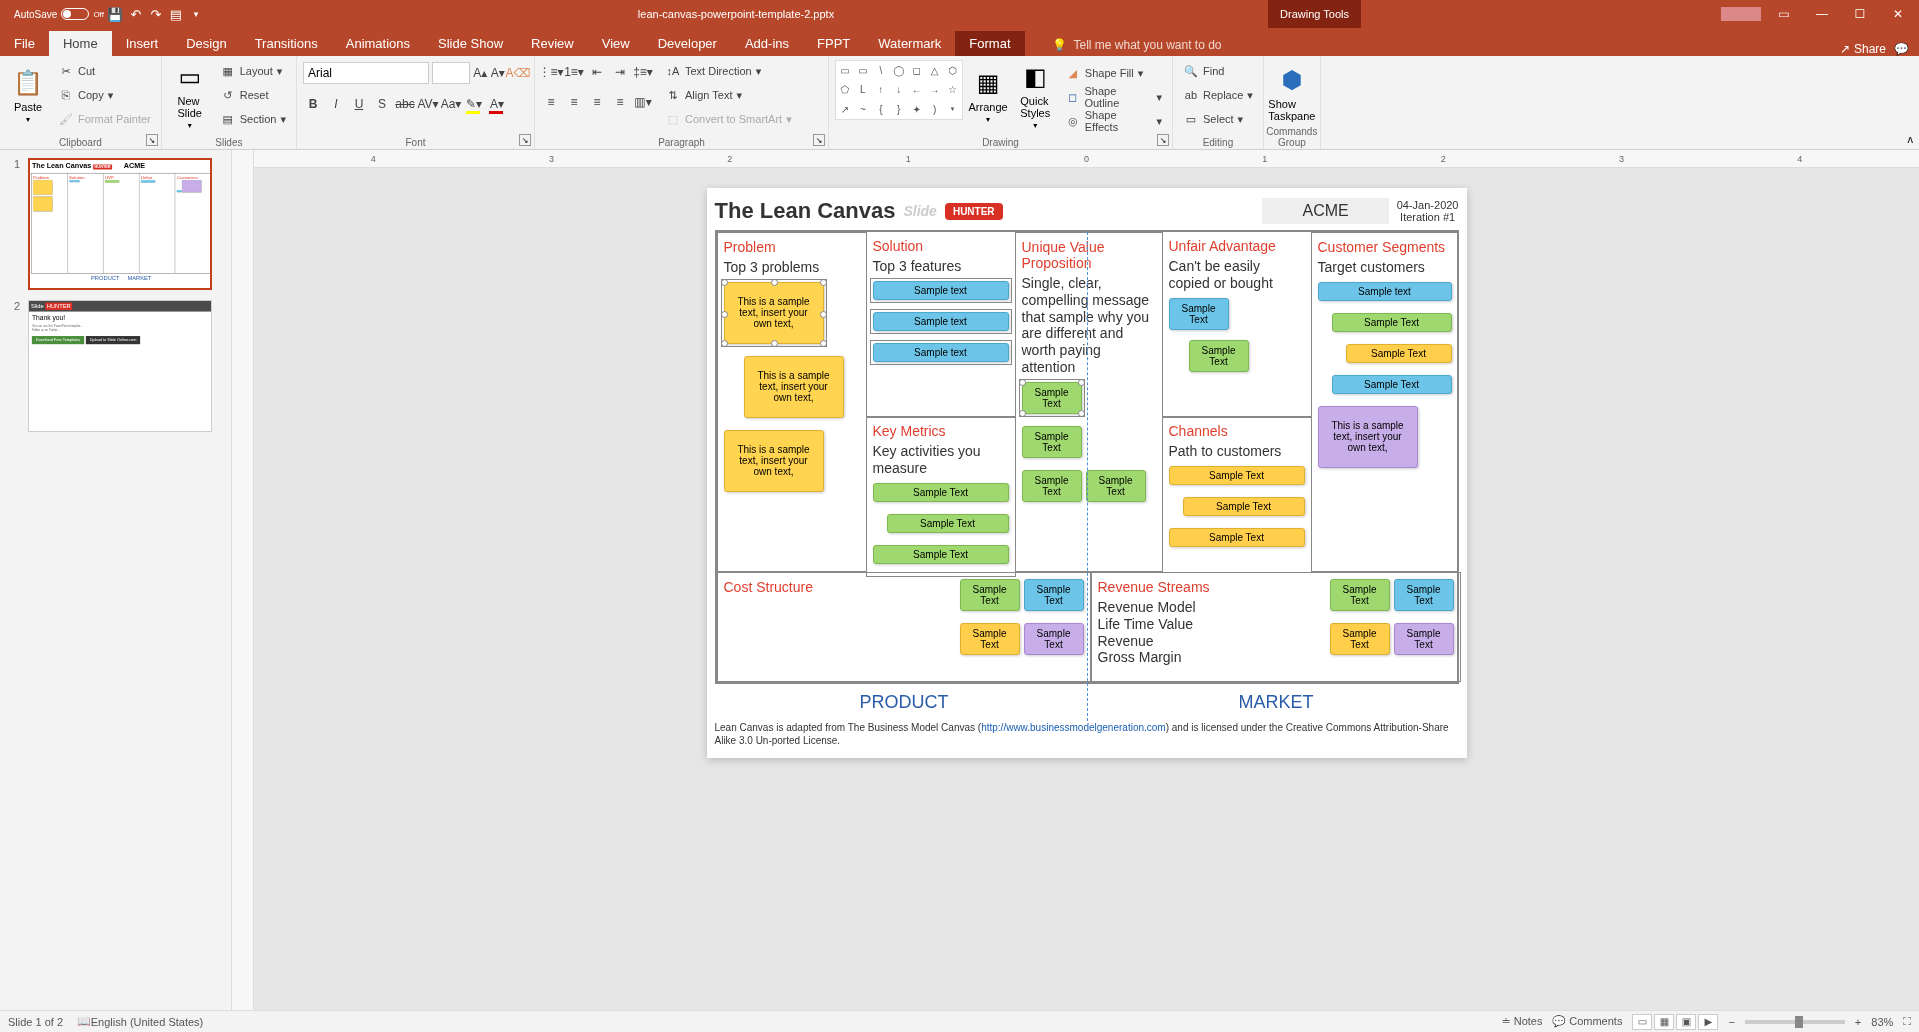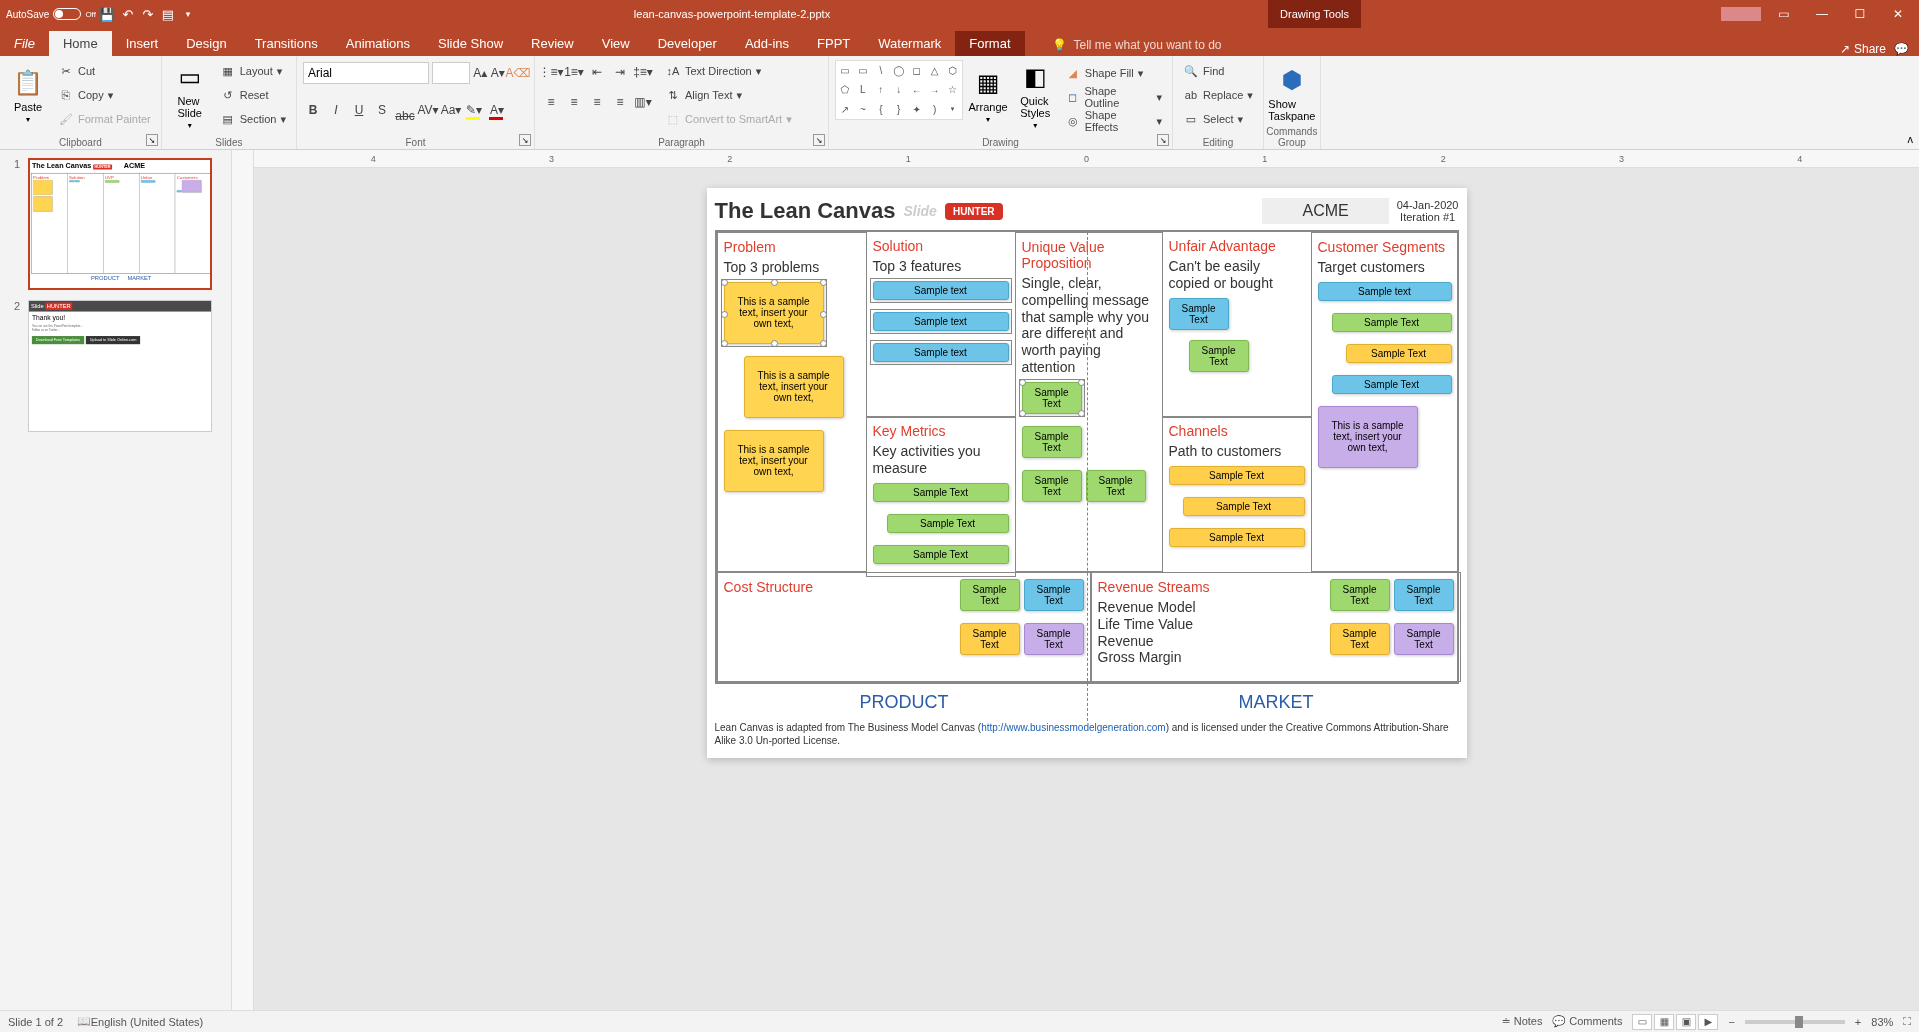--- a/index.html
+++ b/index.html
@@ -1,34 +1,34 @@
 <!DOCTYPE html>
 <html><head>
 <meta charset="utf-8">
 <style>
 * { box-sizing: border-box; margin: 0; padding: 0; font-family: "Segoe UI", Arial, sans-serif; }
 body { background: #e6e6e6; overflow: hidden; width: 1919px; height: 1032px; font-size: 12px; }
 
 
 .titlebar { background: #b7472a; height: 28px; display: flex; align-items: center; color: #fff; font-size: 11px; }
-.titlebar .left { display: flex; align-items: center; gap: 4px; padding-left: 6px; justify-content: space-between; }
+.titlebar .left { display: flex; align-items: center; gap: 4px; padding-left: 14px; justify-content: space-between; }
 .titlebar .center { flex: 1; text-align: center; }
 .titlebar .right { display: flex; align-items: center; gap: 8px; padding-right: 6px; }
 .autosave { display: flex; align-items: center; gap: 4px; font-size: 10px; }
 .autosave-toggle { width: 28px; height: 12px; border: 1px solid #fff; border-radius: 7px; position: relative; }
 .autosave-toggle::after { content: ''; width: 8px; height: 8px; background: #fff; border-radius: 50%; position: absolute; left: 1px; top: 1px; }
 .qat-icon { width: 16px; height: 16px; display: flex; align-items: center; justify-content: center; font-size: 13px; cursor: pointer; }
 .contextual-tab { background: #832412; padding: 0 12px; height: 28px; display: flex; align-items: center; font-size: 11px; }
 .win-btn { width: 30px; height: 28px; display: flex; align-items: center; justify-content: center; cursor: pointer; font-size: 12px; }
 
 
 .ribbon-tabs { background: #b7472a; height: 28px; display: flex; align-items: flex-end; color: #fff; font-size: 13px; }
 .ribbon-tab { padding: 5px 14px; cursor: pointer; }
 .ribbon-tab.active { background: #f3f3f3; color: #444; }
-.ribbon-tab.file { background: transparent; font-style: italic; }
+.ribbon-tab.file { background: transparent; }
 .ribbon-tab.contextual { background: #832412; }
 .tell-me { flex: 0 0 auto; margin-left: 20px; display: flex; align-items: center; gap: 6px; color: #f0d8d0; font-size: 12px; padding: 4px 8px; }
 .ribbon-right { margin-left: auto; display: flex; align-items: center; gap: 8px; padding-right: 10px; color: #fff; font-size: 12px; }
 .share-btn { display: flex; align-items: center; gap: 4px; cursor: pointer; }
 
 
 .ribbon { background: #f3f3f3; height: 94px; border-bottom: 1px solid #d0d0d0; display: flex; }
 .ribbon-group { border-right: 1px solid #e0e0e0; padding: 2px 6px; display: flex; flex-direction: column; position: relative; }
 .ribbon-group-label { font-size: 10px; color: #666; text-align: center; padding: 1px 0; position: absolute; bottom: 0; left: 0; right: 0; }
 .ribbon-group-content { flex: 1; display: flex; align-items: flex-start; gap: 4px; padding-top: 2px; }
@@ -38,21 +38,21 @@
 .small-btn { display: flex; align-items: center; gap: 4px; padding: 1px 4px; cursor: pointer; font-size: 11px; color: #444; height: 22px; }
 .small-btn .icon { width: 16px; display: inline-block; text-align: center; }
 .font-row { display: flex; align-items: center; gap: 3px; margin-bottom: 4px; }
 .font-select { border: 1px solid #ccc; background: #fff; height: 22px; padding: 0 4px; font-size: 12px; }
 .font-name { width: 126px; }
 .font-size { width: 17px; padding-left: 32px; }
 .icon-btn { width: 20px; height: 20px; display: flex; align-items: center; justify-content: center; cursor: pointer; color: #444; font-size: 12px; }
 .bold { font-weight: bold; }
 .italic { font-style: italic; }
 .underline { text-decoration: underline; }
-.strike { text-decoration: line-through; margin-top: 12px; }
+.strike { text-decoration: line-through; }
 .dialog-launcher { position: absolute; bottom: 3px; right: 3px; width: 12px; height: 12px; border: 1px solid #999; font-size: 8px; display: flex; align-items: center; justify-content: center; cursor: pointer; }
 .shapes-gallery { width: 130px; height: 60px; border: 1px solid #ddd; background: #fff; display: grid; grid-template-columns: repeat(7, 1fr); grid-template-rows: repeat(3, 1fr); font-size: 10px; color: #555; }
 .shapes-gallery > div { display: flex; align-items: center; justify-content: center; cursor: pointer; }
 .colorbar { height: 3px; width: 14px; position: absolute; bottom: 0; left: 2px; }
 
 
 .main-area { display: flex; height: calc(1032px - 28px - 28px - 94px - 22px); }
 .slide-panel { width: 232px; background: #f3f3f3; border-right: 1px solid #ddd; padding: 8px; overflow-y: auto; }
 .thumb-row { display: flex; gap: 8px; margin-bottom: 10px; }
 .thumb-num { width: 12px; font-size: 11px; color: #666; text-align: right; }

